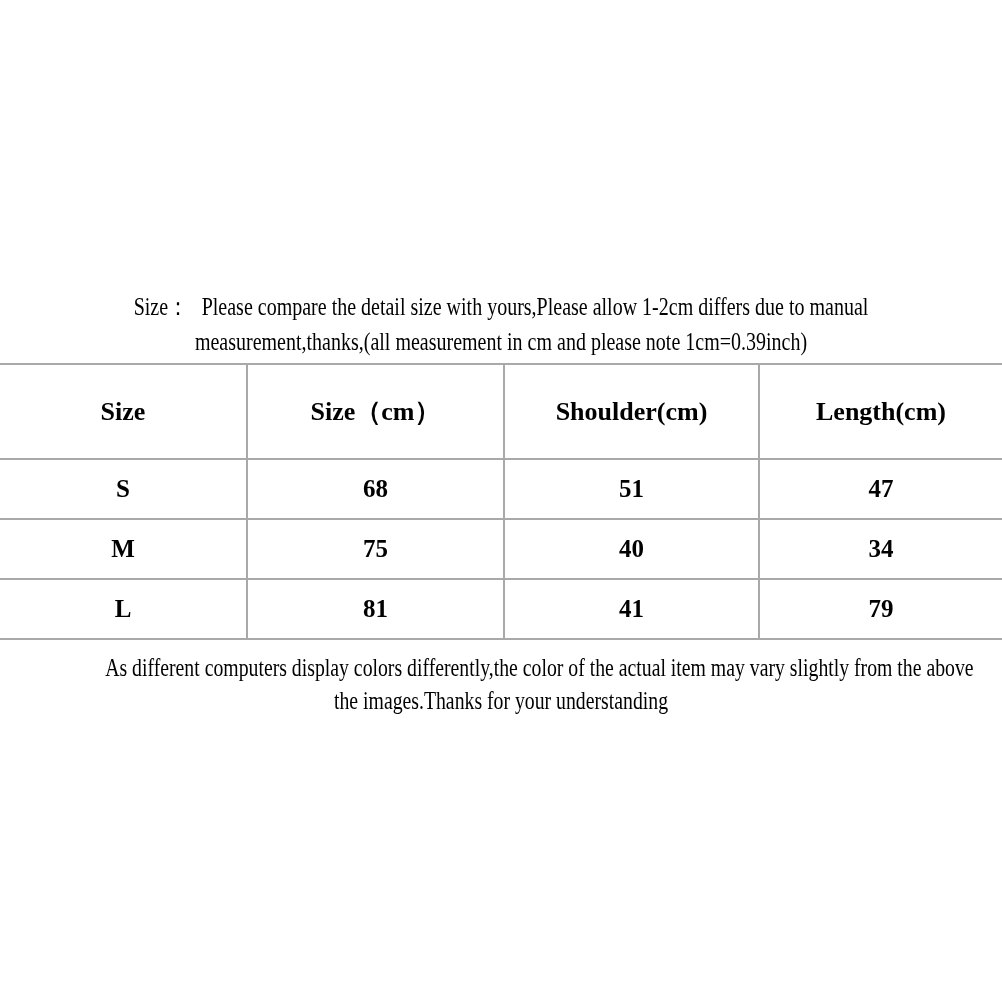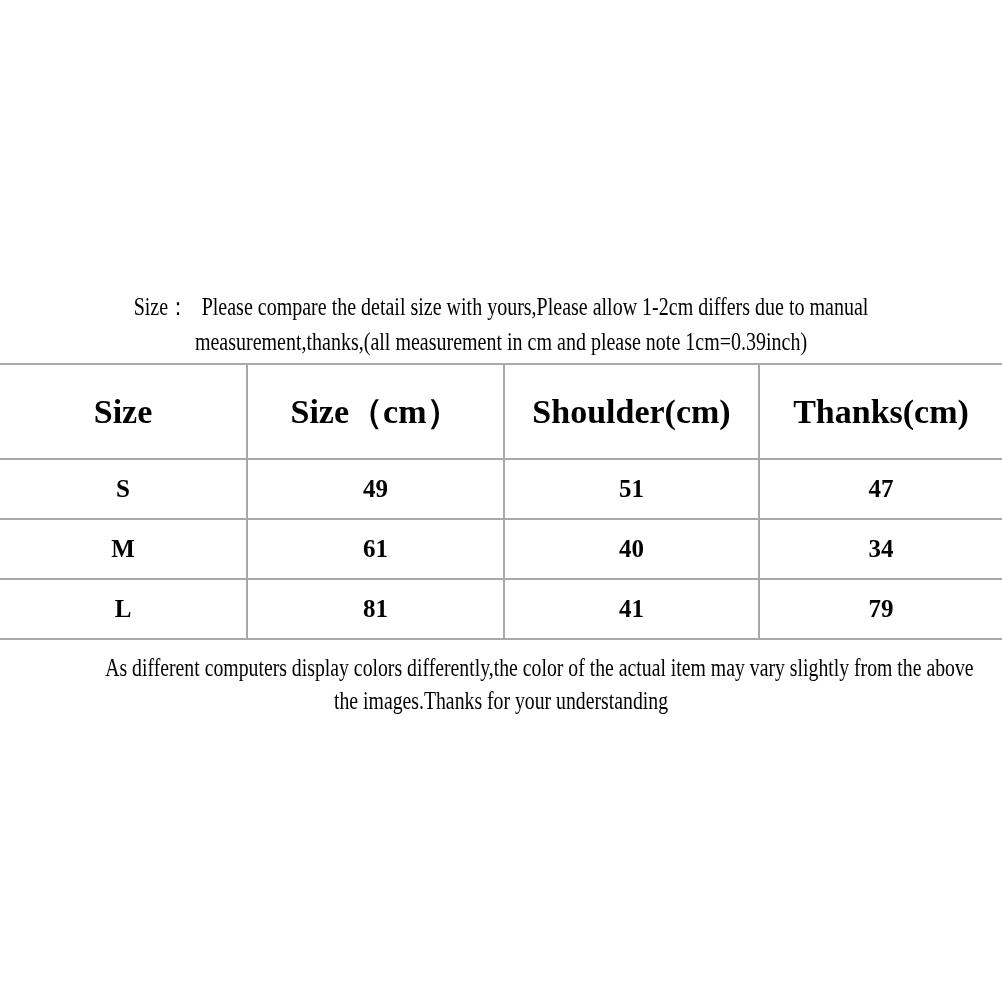--- a/index.html
+++ b/index.html
@@ -54,21 +54,21 @@
     vertical-align: middle;
     font-weight: bold;
     padding: 0;
   }
   table.size-table th:not(:last-child),
   table.size-table td:not(:last-child) {
     border-right: 2px solid var(--line-color);
   }
   table.size-table thead tr { height: 95px; }
   table.size-table tbody tr { height: 60px; }
-  table.size-table th { font-size: 34px; }
+  table.size-table th { font-size: 26px; }
   table.size-table td { font-size: 25px; }
 
   
   .bottom-note {
     position: absolute;
     top: 651px;
     left: 0;
     width: 100%;
     text-align: center;
     font-size: 25px;
@@ -95,33 +95,33 @@
         <col style="width:248px">
         <col style="width:257px">
         <col style="width:255px">
         <col style="width:242px">
       </colgroup>
       <thead>
         <tr>
           <th>Size</th>
           <th>Size（cm）</th>
           <th>Shoulder(cm)</th>
-          <th>Thanks(cm)</th>
+          <th>Length(cm)</th>
         </tr>
       </thead>
       <tbody>
         <tr>
           <td>S</td>
-          <td>49</td>
+          <td>68</td>
           <td>51</td>
           <td>47</td>
         </tr>
         <tr>
           <td>M</td>
-          <td>61</td>
+          <td>75</td>
           <td>40</td>
           <td>34</td>
         </tr>
         <tr>
           <td>L</td>
           <td>81</td>
           <td>41</td>
           <td>79</td>
         </tr>
       </tbody>

